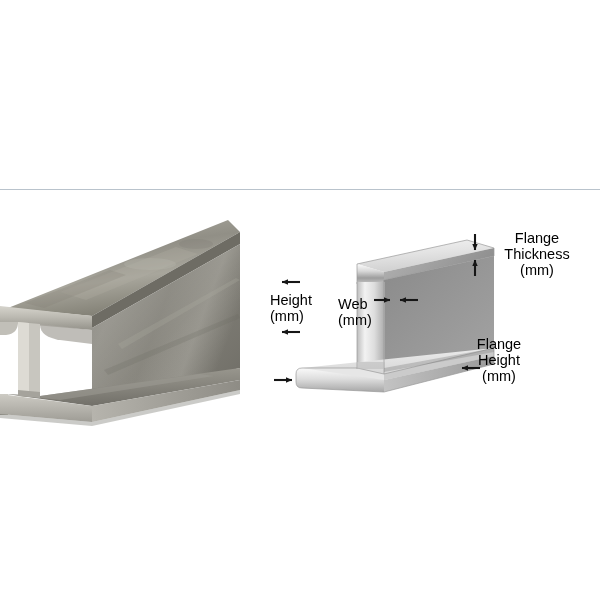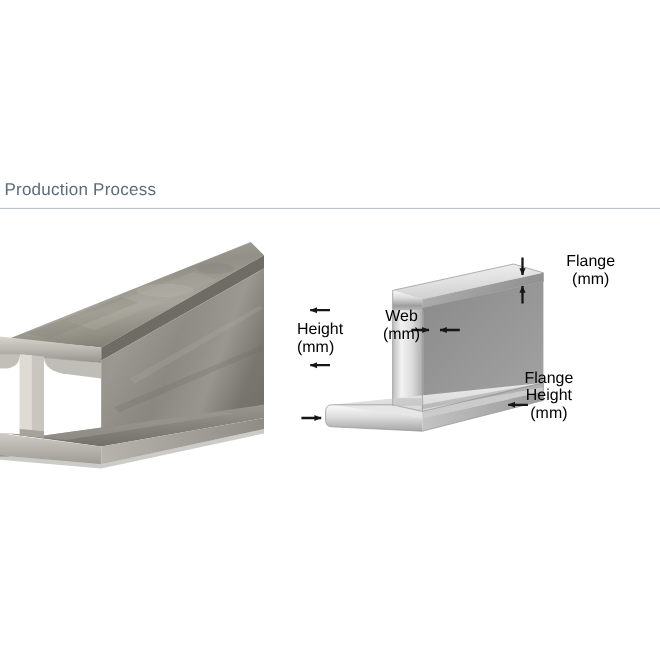--- a/index.html
+++ b/index.html
@@ -77,42 +77,41 @@
   .diagram-label .unit { display: block; }
 
   #label-height {
     left: 270px;
     top: 292px;
     text-align: left;
     width: 66px;
   }
   #label-web {
     left: 338px;
-    top: 280px;
-    text-align: center;
+    top: 296px;
+    text-align: left;
     width: 54px;
   }
   #label-flange-thickness {
     left: 489px;
     top: 230px;
     text-align: center;
     width: 96px;
   }
   #label-flange-width {
     left: 461px;
     top: 336px;
     text-align: center;
     width: 76px;
   }
 </style>
 </head>
 <body>
 
 <div id="section-header">
-  <div id="section-title">Production Process</div>
   <div id="section-divider"></div>
 </div>
 
 <div id="beam-photo">
   <svg width="242" height="215" viewBox="0 0 242 215" xmlns="http://www.w3.org/2000/svg">
     <defs>
       <linearGradient id="pTopFlange" x1="0" y1="0" x2="0.35" y2="1">
         <stop offset="0%" stop-color="#8c8a80"></stop>
         <stop offset="18%" stop-color="#a5a399"></stop>
         <stop offset="42%" stop-color="#918f86"></stop>
@@ -320,20 +319,21 @@
   <span class="unit">(mm)</span>
 </div>
 
 <div class="diagram-label" id="label-web">
   <span>Web</span>
   <span class="unit">(mm)</span>
 </div>
 
 <div class="diagram-label" id="label-flange-thickness">
   <span class="unit">Flange</span>
+  <span class="unit">Thickness</span>
   <span class="unit">(mm)</span>
 </div>
 
 <div class="diagram-label" id="label-flange-width">
   <span class="unit">Flange</span>
   <span class="unit">Height</span>
   <span class="unit">(mm)</span>
 </div>
 
 </body></html>

